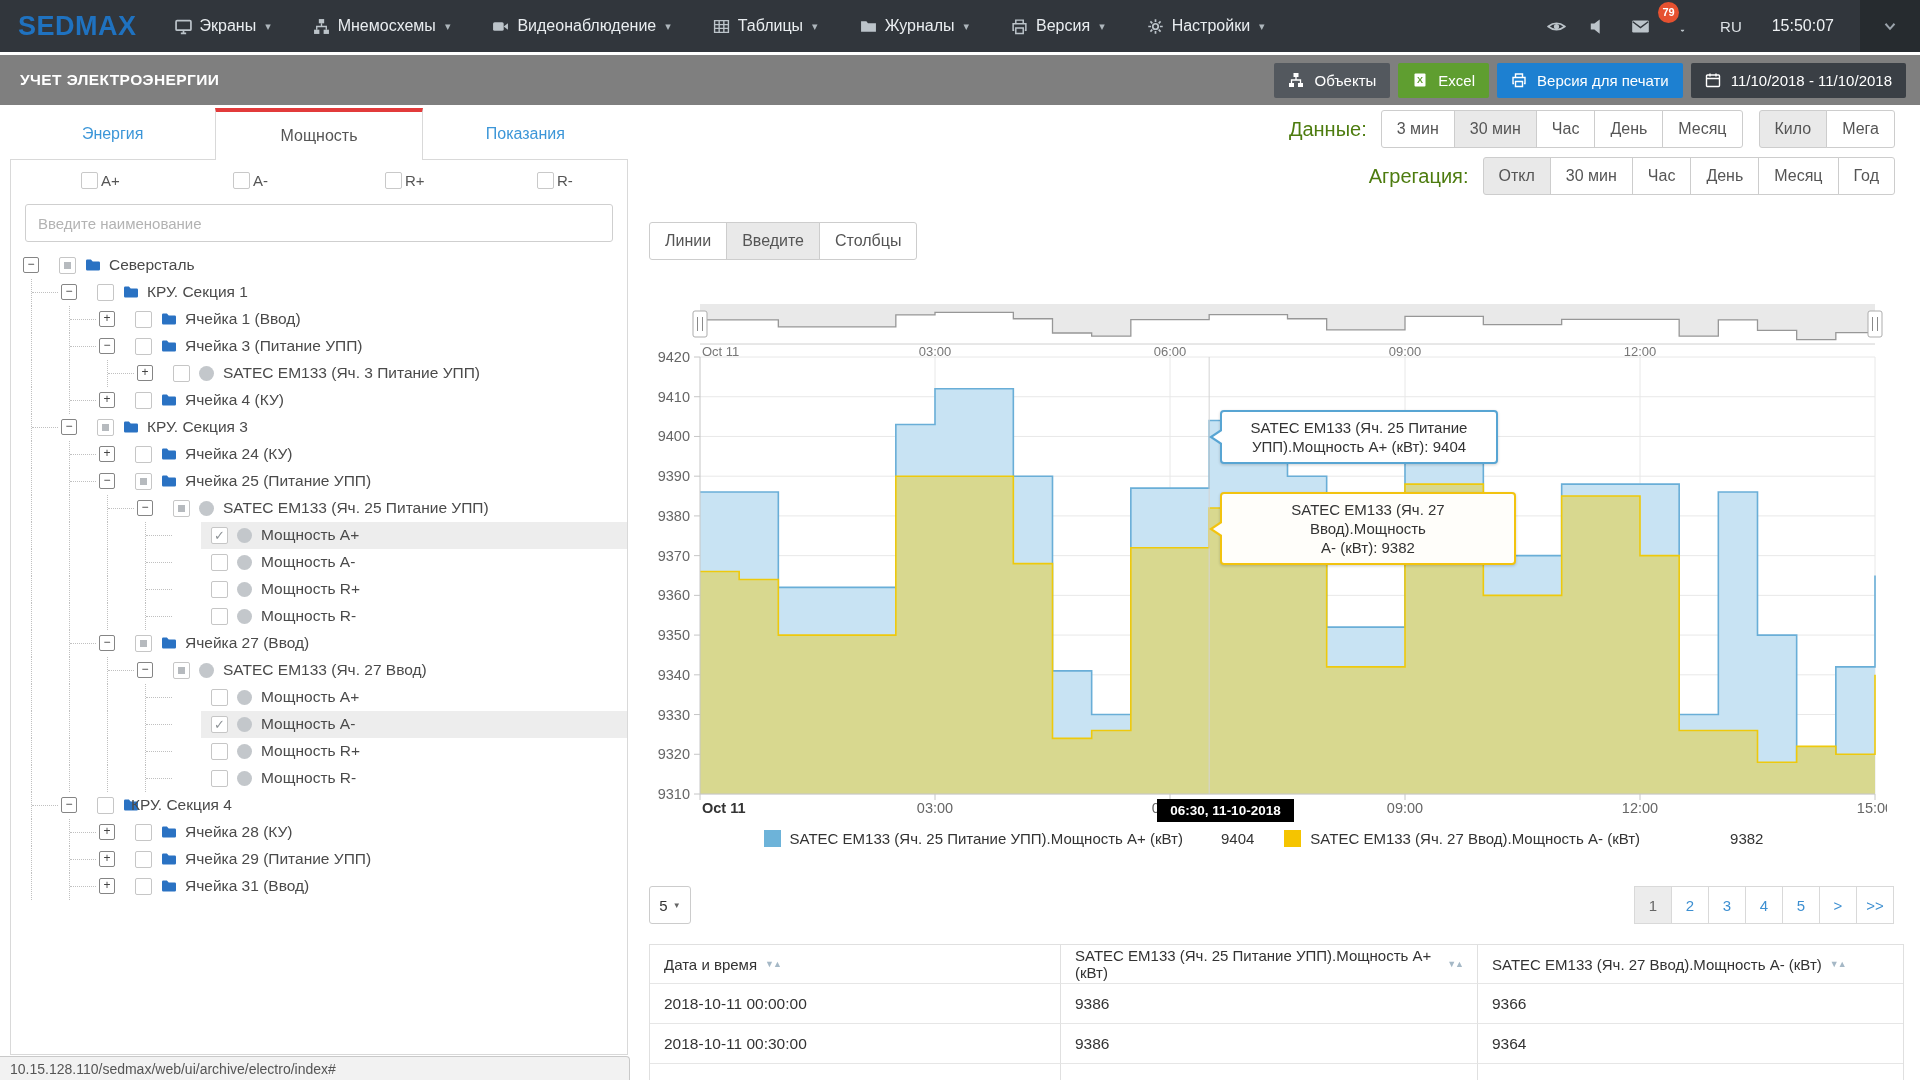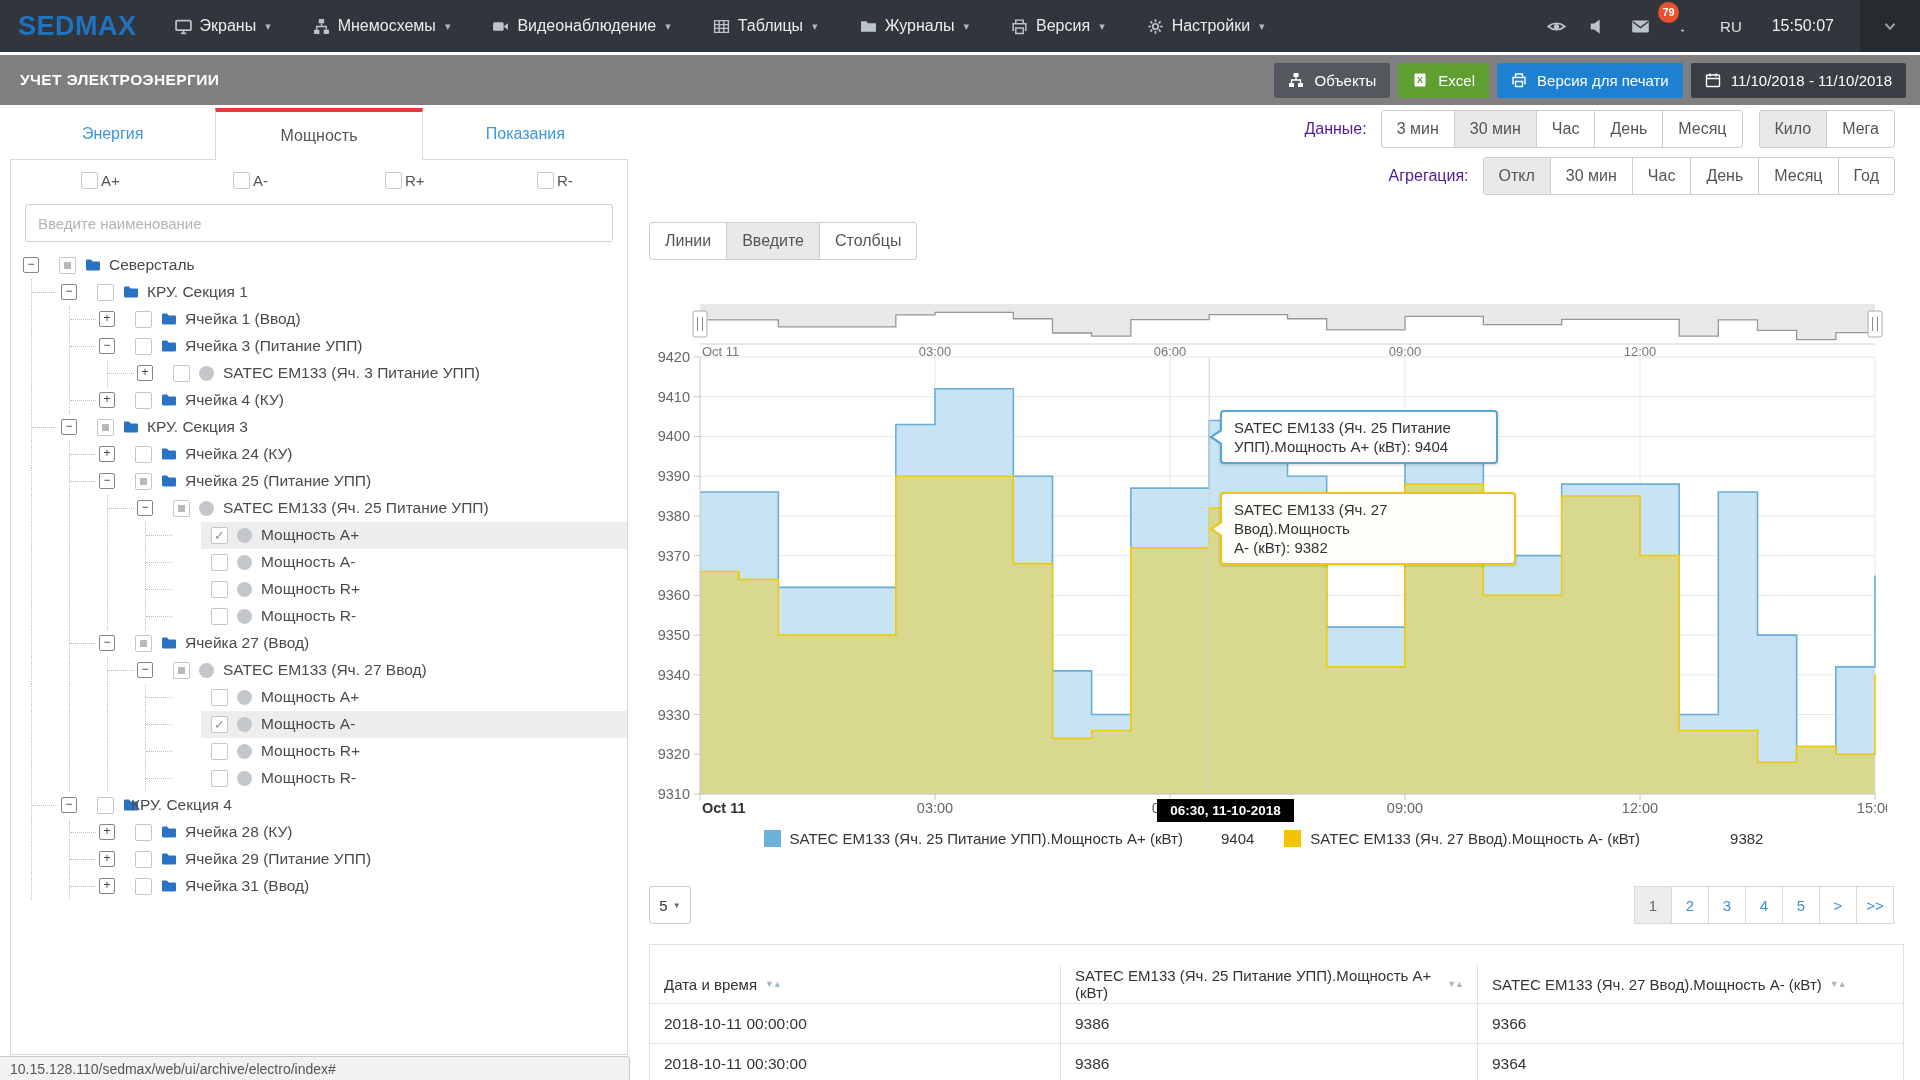--- a/index.html
+++ b/index.html
@@ -55,34 +55,34 @@
   .tcb.checked::after{content:"✓";position:absolute;left:2px;top:0px;color:#8d9296;font-size:13px;font-weight:bold;}
   .tcb.partial::after{content:"";position:absolute;left:4px;top:4px;width:7px;height:7px;background:#b6babe;}
   .ticon{position:absolute;top:6px;display:inline-flex;}
   .circ{width:15px;height:15px;border-radius:50%;background:#c3c7cb;display:block;}
   .tlabel{position:absolute;top:4px;font-size:15.5px;color:#4a4a4a;white-space:nowrap;}
 
   
   .ctl{position:absolute;display:flex;align-items:center;}
   #row-data{right:25px;top:110px;}
   #row-agg{right:25px;top:157px;}
-  .ctl .clabel{font-size:16px;color:#4c1d95;margin-right:14px;}
+  .ctl .clabel{font-size:20px;color:#4d7c0f;margin-right:14px;}
   .grp{display:flex;}
   .grp + .grp{margin-left:16px;}
   .tbtn{height:38px;padding:0 15px;font-size:16px;border:1px solid #cdcdcd;margin-left:-1px;background:#fff;color:#555;
         display:flex;align-items:center;cursor:pointer;font-family:inherit;box-sizing:border-box;}
   .grp .tbtn:first-child{border-radius:3px 0 0 3px;margin-left:0;}
   .grp .tbtn:last-child{border-radius:0 3px 3px 0;}
   .grp .tbtn:only-child{border-radius:3px;}
   .tbtn.sel{background:#e9e9e9;}
   #chart-type{position:absolute;left:649px;top:222px;display:flex;}
 
   
   .chart-wrap{position:absolute;left:640px;top:296px;width:1247px;height:530px;overflow:hidden;}
-  .tip{position:absolute;background:#fff;border-radius:4px;font-size:15px;color:#333;
+  .tip{position:absolute;background:#fff;border-radius:4px;font-size:15px;color:#333;text-align:center;
        padding:6px 12px;line-height:19px;z-index:5;box-shadow:0 1px 3px rgba(0,0,0,.18);}
   .tip::before,.tip::after{content:"";position:absolute;top:50%;margin-top:-8px;width:0;height:0;
        border-top:8px solid transparent;border-bottom:8px solid transparent;}
   .tip-blue{left:1220px;top:410px;width:250px;border:2px solid #58a5d3;}
   .tip-blue::before{left:-13px;border-right:12px solid #58a5d3;}
   .tip-blue::after{left:-9px;border-right:12px solid #fff;}
   .tip-yellow{left:1220px;top:492px;width:268px;border:2px solid #f2c30f;background:#fffefa;}
   .tip-yellow::before{left:-13px;border-right:12px solid #f2c30f;}
   .tip-yellow::after{left:-9px;border-right:12px solid #fffefa;}
   .xlabel{position:absolute;left:1157px;top:799px;width:137px;height:23px;background:#000;color:#fff;font-size:13.5px;
@@ -98,21 +98,21 @@
   .psize{position:absolute;left:649px;top:886px;width:42px;height:38px;border:1px solid #ccc;border-radius:3px;background:#fff;
          display:flex;align-items:center;justify-content:center;gap:5px;font-size:15px;color:#333;cursor:pointer;box-sizing:border-box;}
   .dn{font-size:8px;color:#666;}
   .pager{position:absolute;left:1634px;top:886px;display:flex;}
   .pbtn{width:38px;height:38px;border:1px solid #d9d9d9;margin-left:-1px;background:#fff;color:#3d8fd1;
         display:flex;align-items:center;justify-content:center;font-size:15px;cursor:pointer;box-sizing:border-box;}
   .pbtn:first-child{margin-left:0;}
   .pbtn.active{background:#ececec;color:#666;}
   .dtable{position:absolute;left:649px;top:944px;width:1255px;border:1px solid #e0e0e0;box-sizing:border-box;background:#fff;}
   .drow{display:flex;}
-  .dhead .dcell{height:38px;font-size:15px;color:#333;margin-top:20px;}
+  .dhead .dcell{height:38px;font-size:15px;color:#333;}
   .dbody .dcell{height:40px;font-size:15.5px;color:#333;border-top:1px solid #e6e6e6;}
   .dcell{box-sizing:border-box;padding:0 14px;display:flex;align-items:center;border-left:1px solid #e0e0e0;}
   .dcell:first-child{border-left:none;}
   .c1{width:410px;} .c2{width:417px;} .c3{width:426px;}
   .sorticons{margin-left:8px;font-size:9px;color:#a5b8c6;letter-spacing:-1px;}
 
   
   .statusbar{position:absolute;left:0;top:1056px;width:630px;height:24px;background:#f2f2f2;border:1px solid #c9c9c9;
              border-left:none;border-bottom:none;border-top-right-radius:4px;display:flex;align-items:center;
              padding-left:10px;font-size:14px;color:#555;box-sizing:border-box;z-index:9;}

